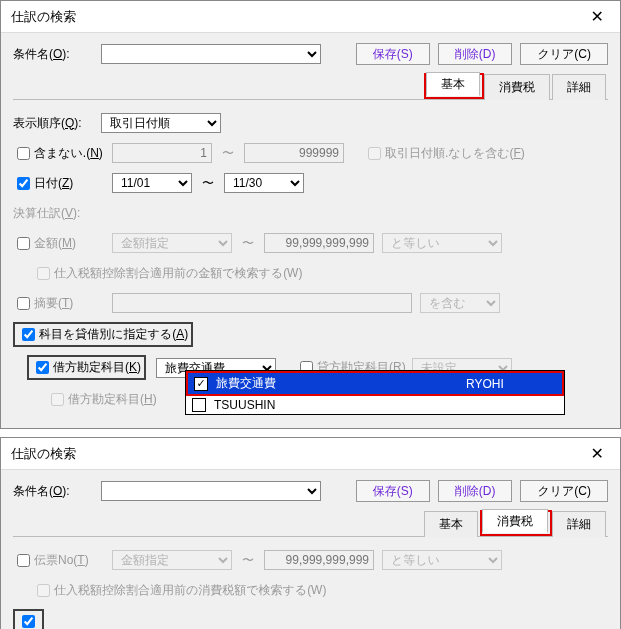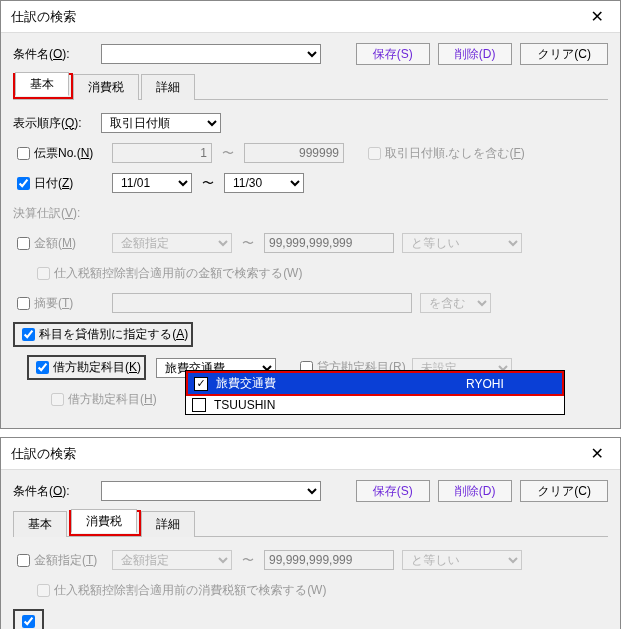--- a/index.html
+++ b/index.html
@@ -11,40 +11,40 @@
   .content { padding: 10px 12px; }
   .row { display: flex; align-items: center; margin-bottom: 8px; min-height: 22px; }
   .lbl { width: 88px; color: #000; }
   .lbl.disabled, .disabled { color: #9a9a9a; }
   .u { text-decoration: underline; }
   select, input[type="text"] { height: 20px; border: 1px solid #888; background: #fff; padding: 0 4px; font-size: 12px; }
   select:disabled, input:disabled { background: #f0f0f0; color: #9a9a9a; border-color: #bbb; }
   .combo-lg { width: 220px; }
   .btn { height: 22px; padding: 0 16px; border: 1px solid #999; background: #f6f6f6; margin-left: 8px; }
   .btn:disabled { color: #6d28d9; }
-  .tabs { display: flex; border-bottom: 1px solid #bbb; margin: 6px 0 12px; }
+  .tabs { display: flex; border-bottom: 1px solid #bbb; margin: 6px 0 12px; justify-content: flex-end; }
   .tab { padding: 4px 14px; background: #eee; border: 1px solid #bbb; border-bottom: none; margin-right: 2px; position: relative; top: 1px; cursor: pointer; }
   .tab.active { background: #fff; border-bottom: 1px solid #fff; }
   .tilde { margin: 0 10px; }
   .cb { margin-right: 4px; vertical-align: middle; }
   .red-box { border: 2px solid #404040; padding: 1px 3px; display: inline-flex; align-items: center; }
   .red-box-tab { border: 2px solid #e00000; display: inline-block; }
   .dropdown-list { margin-left: 172px; border: 1px solid #000; background: #fff; width: 380px; }
   .dropdown-list .dl-row { display: flex; align-items: center; padding: 2px 6px; }
   .dl-row.sel { background: #0a3fd6; color: #fff; }
   .dl-chk { width: 14px; height: 14px; border: 1px solid #000; background: #fff; margin-right: 8px; display: flex; align-items: center; justify-content: center; font-size: 11px; }
   .dl-row.sel .dl-chk { background: #fff; color: #000; }
   .dl-name { flex: 1; }
   .dl-code { width: 90px; text-align: left; }
   .red-list { border: 2px solid #e00000; }
   .spacer { flex: 1; }
   .small-combo { width: 120px; }
   .date-in { width: 80px; }
   .num-in { width: 100px; text-align: right; color: #9a9a9a; }
-  .amt-in { width: 130px; text-align: left; color: #9a9a9a; }
+  .amt-in { width: 110px; text-align: right; color: #9a9a9a; }
 </style>
 </head>
 <body>
 
 <div class="window">
   <div class="titlebar">
     <span class="title">仕訳の検索</span>
     <span class="close-x">✕</span>
   </div>
   <div class="content">
@@ -63,21 +63,21 @@
       <span class="tab">詳細</span>
     </div>
 
     <div class="row">
       <span class="lbl"><span>表示順序(</span><span class="u">Q</span><span>):</span></span>
       <select class="small-combo"><option>取引日付順</option></select>
     </div>
 
     <div class="row">
       <input type="checkbox" class="cb" style="">
-      <span class="lbl" style="width:78px"><span>伝票No.(</span><span class="u">N</span><span>)</span></span>
+      <span class="lbl" style="width:78px"><span>含まない.(</span><span class="u">N</span><span>)</span></span>
       <input type="text" class="num-in" disabled="" placeholder="1" style="">
       <span class="tilde disabled">〜</span>
       <input type="text" class="num-in" disabled="" placeholder="999999" style="">
       <span style="width:20px"></span>
       <input type="checkbox" class="cb" disabled="" style="">
       <span class="disabled"><span>取引日付順.なしを含む(</span><span class="u">F</span><span>)</span></span>
     </div>
 
     <div class="row">
       <input type="checkbox" class="cb" checked="" style="">
@@ -103,21 +103,21 @@
     <div class="row">
       <input type="checkbox" class="cb" disabled="" style="margin-left: 24px;">
       <span class="disabled">仕入税額控除割合適用前の金額で検索する(W)</span>
     </div>
 
     <div class="row">
       <input type="checkbox" class="cb" style="">
       <span class="lbl disabled" style="width:78px"><span>摘要(</span><span class="u">T</span><span>)</span></span>
       <input type="text" disabled="" style="width: 300px;">
       <span style="width:8px"></span>
-      <select disabled="" style="width:71px"><option>を含む</option></select>
+      <select disabled="" style="width:80px"><option>を含む</option></select>
     </div>
 
     <div class="row">
       <span class="red-box">
         <input type="checkbox" class="cb" checked="" style="">
         <span><span>科目を貸借別に指定する(</span><span class="u">A</span><span>)</span></span>
       </span>
     </div>
 
     <div class="row" style="margin-left:14px">
@@ -172,21 +172,21 @@
     </div>
 
     <div class="tabs">
       <span class="tab">基本</span>
       <span class="red-box-tab"><span class="tab active">消費税</span></span>
       <span class="tab">詳細</span>
     </div>
 
     <div class="row">
       <input type="checkbox" class="cb" style="">
-      <span class="lbl disabled" style="width:78px"><span>金額指定(</span><span class="u">T</span><span>)</span></span>
+      <span class="lbl disabled" style="width:78px"><span>伝票No(</span><span class="u">T</span><span>)</span></span>
       <select class="small-combo" disabled=""><option>金額指定</option></select>
       <span class="tilde disabled">〜</span>
       <input type="text" class="amt-in" disabled="" placeholder="99,999,999,999" style="">
       <span style="width:8px"></span>
       <select class="small-combo" disabled=""><option>と等しい</option></select>
     </div>
     <div class="row">
       <input type="checkbox" class="cb" disabled="" style="margin-left: 24px;">
       <span class="disabled">仕入税額控除割合適用前の消費税額で検索する(W)</span>
     </div>

